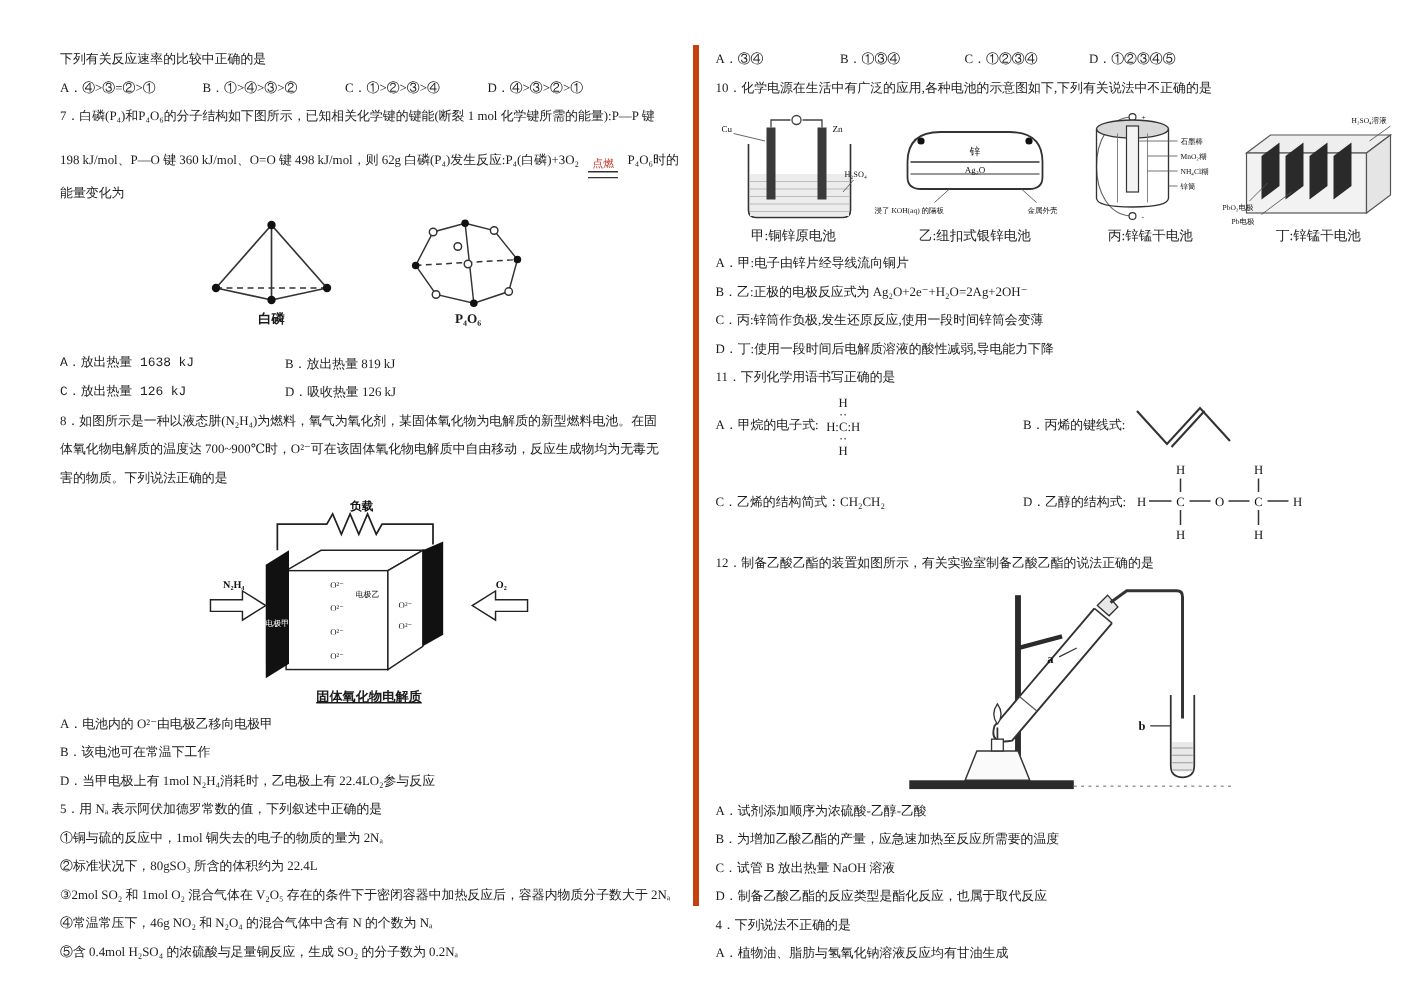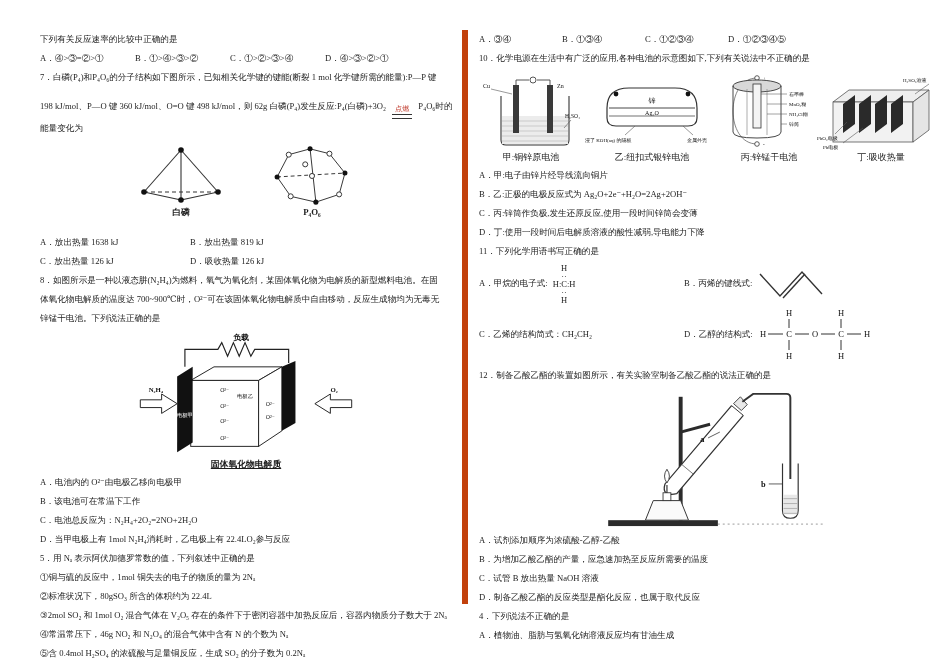--- a/index.html
+++ b/index.html
@@ -4,26 +4,26 @@
 <style>
   html,body{margin:0;padding:0;}
   body{
     width:950px;height:672px;background:#ffffff;color:#1c1c1c;
     font-family:"Liberation Serif","DejaVu Serif",serif;
     font-size:8.6px;overflow:hidden;
   }
   .page{display:flex;box-sizing:border-box;padding:30px 24px 0 40px;height:604px;}
   .col{box-sizing:border-box;}
   .col-left{width:422px;padding-right:10px;}
-  .col-right{flex:1;border-left:6px solid #c2410c;padding-left:11px;}
+  .col-right{flex:1;border-left:4px solid #c2410c;padding-left:11px;}
   .line{line-height:19px;white-space:nowrap;overflow:hidden;}
   .optrow{display:flex;}
   .optrow .o4{width:95px;}
   .optrow2{display:flex;}
-  .optrow2 .o2{width:150px;}
+  .optrow2 .o2{width:150px;font-family:Liberation Mono, monospace;}
   .optrowR .o4{width:83px;}
   .rxnline{margin-top:6px;line-height:26px;}
   .rxn-cond{display:inline-block;margin:0 6px;text-align:center;vertical-align:-2px;}
   .rxn-cond .word{display:block;color:#c0392b;font-size:7.2px;line-height:9px;padding:0 3px;}
   .rxn-cond .dline{display:block;height:2.5px;border-top:1px solid #333;border-bottom:1px solid #333;}
   .figrow{display:flex;justify-content:center;gap:46px;margin:6px 0 14px 0;text-align:center;}
   .figbox{text-align:center;}
   .figcap{font-weight:bold;font-size:8.8px;line-height:13px;}
   .figcenter{text-align:center;margin:2px 0;text-decoration:underline;}
   .batrow{display:flex;justify-content:space-between;align-items:flex-end;margin:4px 0 2px 0;}
@@ -110,21 +110,21 @@
       <span class="o2">A．放出热量 1638 kJ</span>
       <span>B．放出热量 819 kJ</span>
     </div>
     <div class="line optrow2">
       <span class="o2">C．放出热量 126 kJ</span>
       <span>D．吸收热量 126 kJ</span>
     </div>
 
     <div class="line">8．如图所示是一种以液态肼(N₂H₄)为燃料，氧气为氧化剂，某固体氧化物为电解质的新型燃料电池。在固</div>
     <div class="line">体氧化物电解质的温度达 700~900℃时，O²⁻可在该固体氧化物电解质中自由移动，反应生成物均为无毒无</div>
-    <div class="line">锌锰干电池。下列说法正确的是</div>
+    <div class="line">害的物质。下列说法正确的是</div>
 
     <div class="figcenter">
       <svg width="230" height="128" viewBox="0 0 230 132">
         <text x="110" y="10" font-size="8" font-weight="bold" text-anchor="middle" fill="#111">负载</text>
         <polyline points="52,38 52,20 86,20 90,13 96,27 102,13 108,27 114,13 120,27 124,20 159,20 159,34" fill="none" stroke="#222" stroke-width="1.2"></polyline>
         <polygon points="58,52 82,38 152,38 128,52" fill="#fff" stroke="#222" stroke-width="1"></polygon>
         <rect x="58" y="52" width="70" height="68" fill="#fff" stroke="#222" stroke-width="1"></rect>
         <polygon points="128,52 152,38 152,104 128,120" fill="#fff" stroke="#222" stroke-width="1"></polygon>
         <polygon points="44,48 60,38 60,116 44,126" fill="#111"></polygon>
         <polygon points="152,38 166,32 166,96 152,104" fill="#111"></polygon>
@@ -141,21 +141,20 @@
         <text x="22" y="64" font-size="7" font-weight="bold" text-anchor="middle" fill="#111">N₂H₄</text>
         <polygon points="6,72 28,72 28,66 44,76 28,86 28,80 6,80" fill="#fff" stroke="#222" stroke-width="1"></polygon>
         <text x="206" y="64" font-size="7" font-weight="bold" text-anchor="middle" fill="#111">O₂</text>
         <polygon points="224,72 202,72 202,66 186,76 202,86 202,80 224,80" fill="#fff" stroke="#222" stroke-width="1"></polygon>
       </svg>
       <div class="figcap">固体氧化物电解质</div>
     </div>
 
     <div class="line">A．电池内的 O²⁻由电极乙移向电极甲</div>
     <div class="line">B．该电池可在常温下工作</div>
-    <div class="line">C．电池总反应为：N₂H₄+2O₂=2NO+2H₂O</div>
     <div class="line">D．当甲电极上有 1mol N₂H₄消耗时，乙电极上有 22.4LO₂参与反应</div>
 
     <div class="line">5．用 Nₐ 表示阿伏加德罗常数的值，下列叙述中正确的是</div>
     <div class="line">①铜与硫的反应中，1mol 铜失去的电子的物质的量为 2Nₐ</div>
     <div class="line">②标准状况下，80gSO₃ 所含的体积约为 22.4L</div>
     <div class="line">③2mol SO₂ 和 1mol O₂ 混合气体在 V₂O₅ 存在的条件下于密闭容器中加热反应后，容器内物质分子数大于 2Nₐ</div>
     <div class="line">④常温常压下，46g NO₂ 和 N₂O₄ 的混合气体中含有 N 的个数为 Nₐ</div>
     <div class="line">⑤含 0.4mol H₂SO₄ 的浓硫酸与足量铜反应，生成 SO₂ 的分子数为 0.2Nₐ</div>
   </div>
 
@@ -253,21 +252,21 @@
             <polygon points="58,32 70,23 70,52 58,61" fill="#2a2a2a"></polygon>
             <polygon points="74,32 86,23 86,52 74,61" fill="#2a2a2a"></polygon>
           </g>
           <line x1="112" y1="12" x2="98" y2="22" stroke="#555" stroke-width="0.6"></line>
           <text x="86" y="10" font-size="5" fill="#111">H₂SO₄溶液</text>
           <line x1="18" y1="62" x2="30" y2="50" stroke="#555" stroke-width="0.6"></line>
           <text x="0" y="68" font-size="5" fill="#111">PbO₂电极</text>
           <line x1="26" y1="71" x2="46" y2="56" stroke="#555" stroke-width="0.6"></line>
           <text x="6" y="77" font-size="5" fill="#111">Pb电极</text>
         </svg>
-        <div class="batcap">丁:吸收热量</div>
+        <div class="batcap">丁:锌锰干电池</div>
       </div>
     </div>
 
     <div class="line">A．甲:电子由锌片经导线流向铜片</div>
     <div class="line">B．乙:正极的电极反应式为 Ag₂O+2e⁻+H₂O=2Ag+2OH⁻</div>
     <div class="line">C．丙:锌筒作负极,发生还原反应,使用一段时间锌筒会变薄</div>
     <div class="line">D．丁:使用一段时间后电解质溶液的酸性减弱,导电能力下降</div>
 
     <div class="line">11．下列化学用语书写正确的是</div>
 

